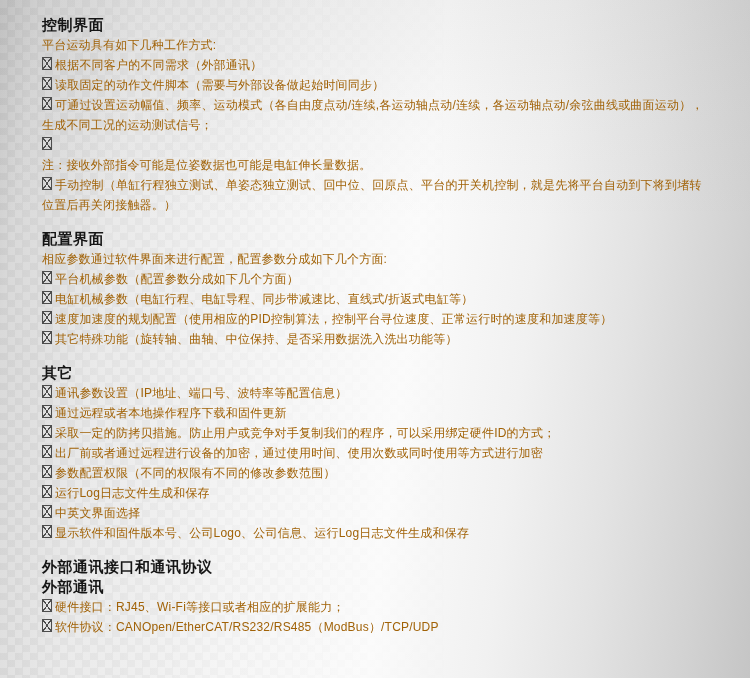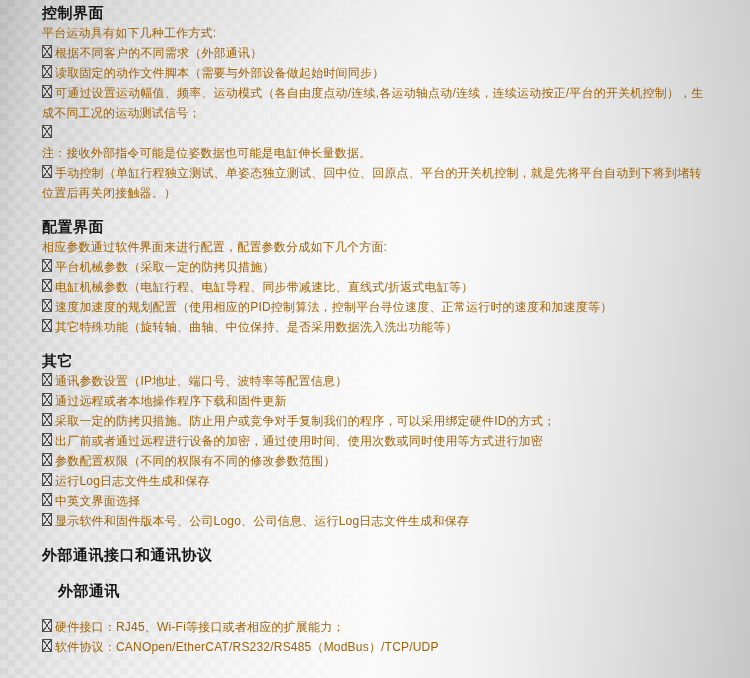--- a/index.html
+++ b/index.html
@@ -12,29 +12,29 @@
   }
   .texture{
     position:absolute;inset:0;pointer-events:none;
     background:repeating-conic-gradient(rgba(90,90,90,0.07) 0% 25%, rgba(255,255,255,0) 0% 50%);
     background-size:15px 15px;
     -webkit-mask-image:linear-gradient(to right, rgba(0,0,0,0.9) 0%, rgba(0,0,0,0.55) 22%, rgba(0,0,0,0.18) 45%, rgba(0,0,0,0) 62%);
             mask-image:linear-gradient(to right, rgba(0,0,0,0.9) 0%, rgba(0,0,0,0.55) 22%, rgba(0,0,0,0.18) 45%, rgba(0,0,0,0) 62%);
   }
   .doc{
     position:relative;z-index:2;
-    padding:3px 38px 0 42px;
+    padding:15px 38px 0 42px;
     color:#3b3b3b;
   }
   .sec{margin:0 0 14px 0;}
   .h{
     font-size:15px;line-height:20px;margin:0;padding:0;
     font-weight:700;color:#161616;letter-spacing:0.5px;
   }
-  .h.sub{margin:16px;}
+  .h.sub{margin:0;}
   .line{
     font-size:12px;line-height:20px;color:#a16207;
     letter-spacing:0.2px;
   }
   .tofu{
     display:inline-block;width:8px;height:11px;
     border:1px solid #4d4d4d;
     margin-right:3px;vertical-align:-1px;
     background:
       linear-gradient(to top right,   transparent calc(50% - 0.6px), #4d4d4d calc(50% - 0.6px), #4d4d4d calc(50% + 0.6px), transparent calc(50% + 0.6px)),
@@ -47,33 +47,33 @@
 <div class="texture"></div>
 
 <main id="doc" class="doc">
   <section class="sec">
     <h2 class="h">控制界面</h2>
 
     <div class="lines">
         <div class="line"><span>平台运动具有如下几种工作方式:</span></div>
         <div class="line"><span class="tofu"></span><span>根据不同客户的不同需求（外部通讯）</span></div>
         <div class="line"><span class="tofu"></span><span>读取固定的动作文件脚本（需要与外部设备做起始时间同步）</span></div>
-        <div class="line"><span class="tofu"></span><span>可通过设置运动幅值、频率、运动模式（各自由度点动/连续,各运动轴点动/连续，连续运动按正/平台的开关机控制），生成不同工况的运动测试信号；</span></div>
+        <div class="line"><span class="tofu"></span><span>可通过设置运动幅值、频率、运动模式（各自由度点动/连续,各运动轴点动/连续，各运动轴点动/余弦曲线或曲面运动），生成不同工况的运动测试信号；</span></div>
         <div class="line"><span class="tofu"></span><span></span></div>
         <div class="line"><span>注：接收外部指令可能是位姿数据也可能是电缸伸长量数据。</span></div>
         <div class="line"><span class="tofu"></span><span>手动控制（单缸行程独立测试、单姿态独立测试、回中位、回原点、平台的开关机控制，就是先将平台自动到下将到堵转位置后再关闭接触器。）</span></div>
       </div>
   </section>
 
   <section class="sec">
     <h2 class="h">配置界面</h2>
 
     <div class="lines">
         <div class="line"><span>相应参数通过软件界面来进行配置，配置参数分成如下几个方面:</span></div>
-        <div class="line"><span class="tofu"></span><span>平台机械参数（采取一定的防拷贝措施）</span></div>
+        <div class="line"><span class="tofu"></span><span>平台机械参数（配置参数分成如下几个方面）</span></div>
         <div class="line"><span class="tofu"></span><span>电缸机械参数（电缸行程、电缸导程、同步带减速比、直线式/折返式电缸等）</span></div>
         <div class="line"><span class="tofu"></span><span>速度加速度的规划配置（使用相应的PID控制算法，控制平台寻位速度、正常运行时的速度和加速度等）</span></div>
         <div class="line"><span class="tofu"></span><span>其它特殊功能（旋转轴、曲轴、中位保持、是否采用数据洗入洗出功能等）</span></div>
       </div>
   </section>
 
   <section class="sec">
     <h2 class="h">其它</h2>
 
     <div class="lines">

